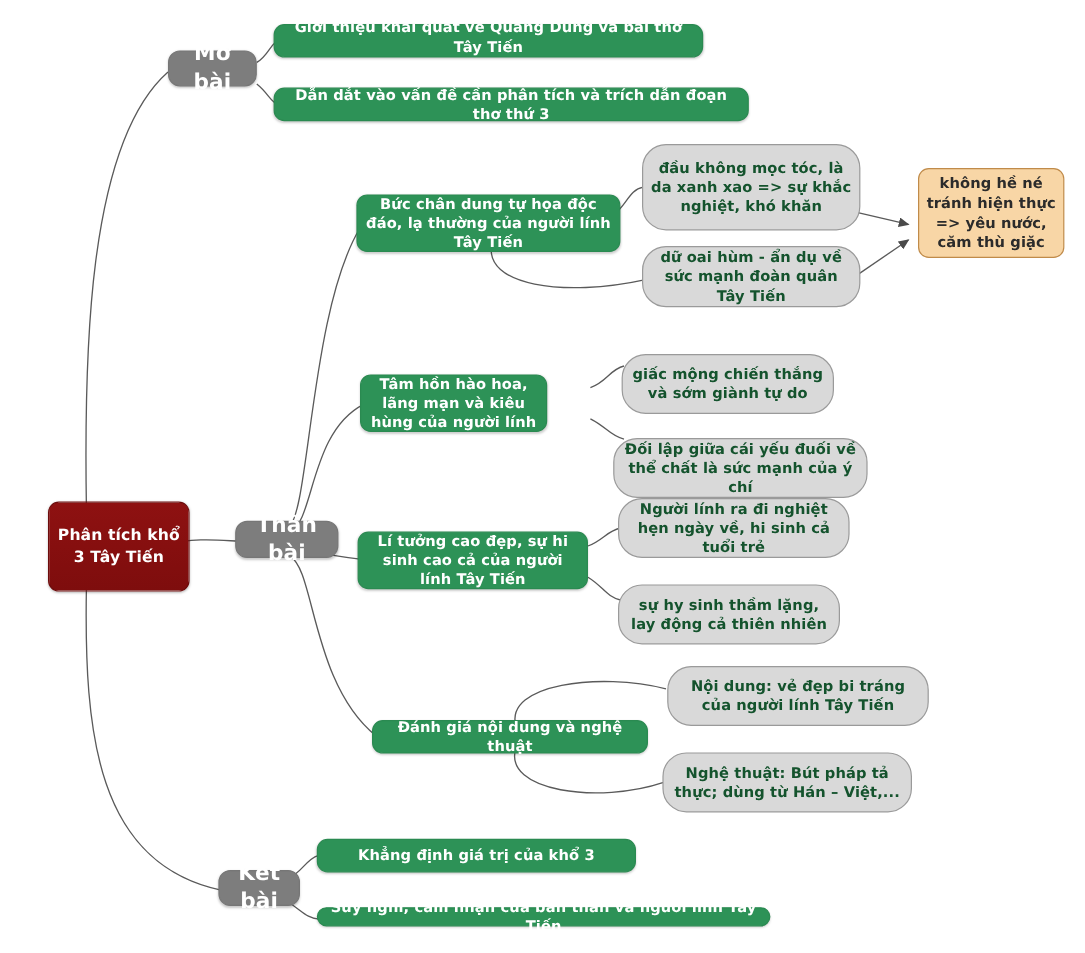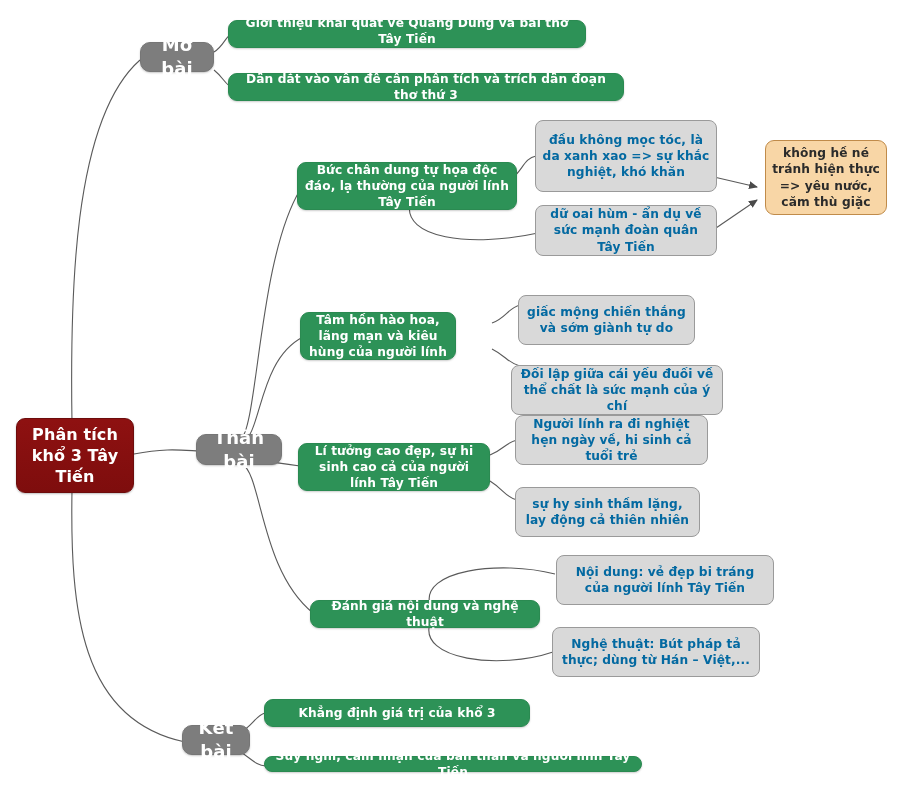--- a/index.html
+++ b/index.html
@@ -42,24 +42,25 @@
     width: 100%;
     padding: 0 6px;
     box-sizing: border-box;
   }
   
   .n-root {
     background: #8f0f0f;
     background: linear-gradient(#8e1111, #7e0d0d);
     color: #ffffff;
     font-weight: bold;
-    font-size: 16px;
+    font-size: 13px;
     border-radius: 9px;
     border: 1px solid #6d0c0c;
     box-shadow: 0 1px 2px rgba(0,0,0,0.25);
+    margin-left: 24px;
   }
   
   .n-grey {
     background: #7d7d7d;
     color: #ffffff;
     font-weight: bold;
     font-size: 18px;
     border-radius: 10px;
     border: 1px solid #767676;
     box-shadow: 0 1px 2px rgba(0,0,0,0.22);
@@ -70,24 +71,24 @@
     color: #ffffff;
     font-weight: bold;
     font-size: 12.2px;
     border-radius: 9px;
     border: 1px solid #2a8a51;
     box-shadow: 0 1px 2px rgba(0,0,0,0.20);
   }
   
   .n-box {
     background: #d9d9d9;
-    color: #0369a1;
+    color: #14532d;
     font-weight: bold;
     font-size: 12.2px;
-    border-radius: 8px;
+    border-radius: 20px;
     border: 1px solid #9a9a9a;
   }
   
   .n-orange {
     background: #f8d6a6;
     color: #2b2b2b;
     font-weight: bold;
     font-size: 12.2px;
     border-radius: 9px;
     border: 1px solid #c08b4a;

